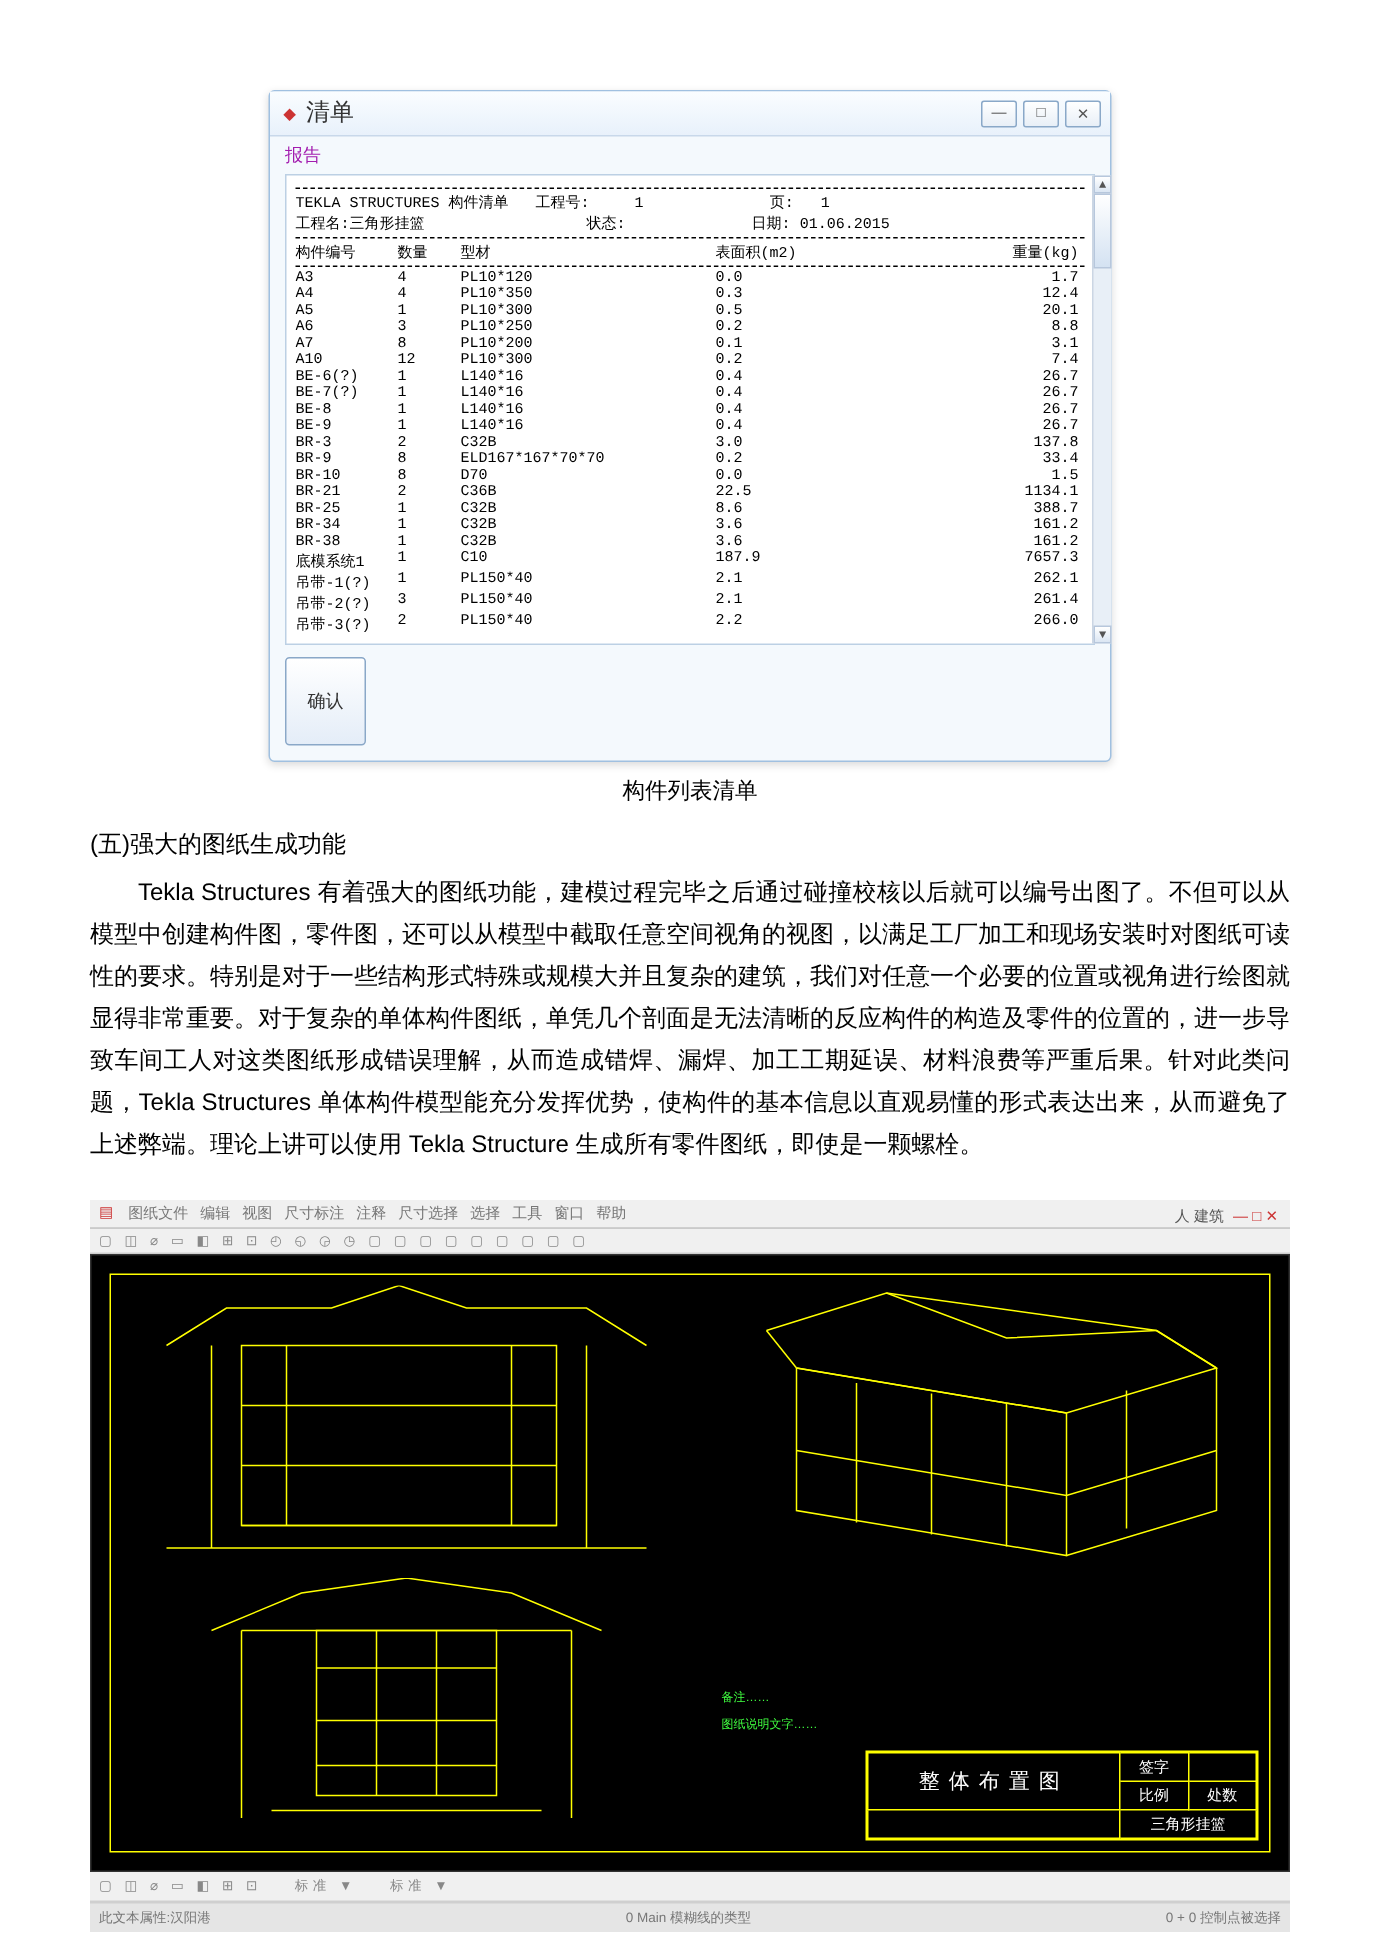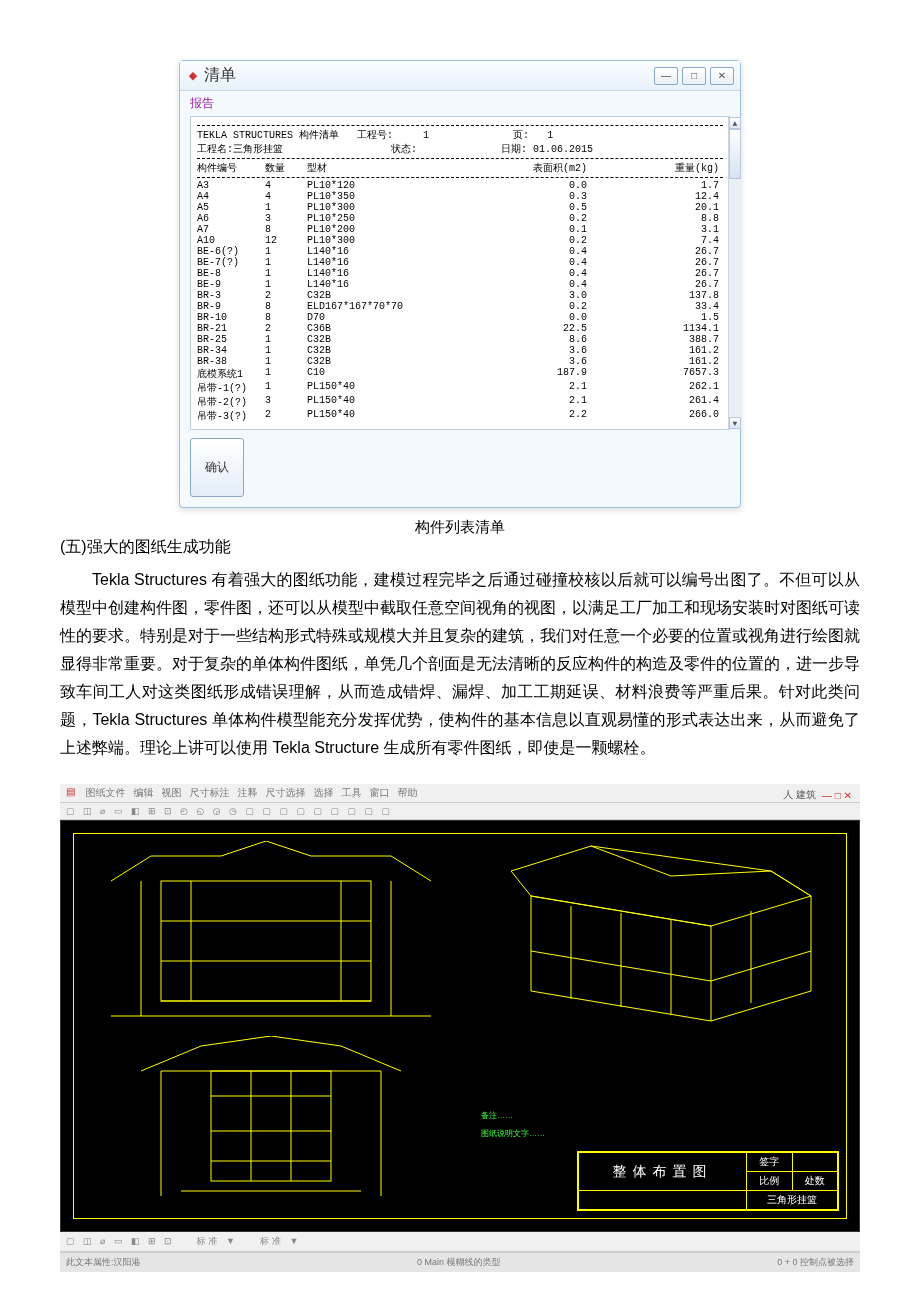--- a/index.html
+++ b/index.html
@@ -106,36 +106,36 @@
   }
   .report-row {
     display: flex;
   }
   .report-cell {
     overflow: hidden;
   }
   .c1 { width: 68px; }
   .c2 { width: 42px; text-align: left; }
   .c3 { width: 170px; }
-  .c4 { width: 110px; text-align: right; }
+  .c4 { width: 110px; text-align: left; }
   .c5 { flex: 1; text-align: right; padding-right: 4px;}
   .ok-btn {
     margin: 0 10px 10px 10px;
     padding: 20px 14px;
     border: 1px solid #8aa8c8;
     background: linear-gradient(#ffffff,#e4edf8);
     border-radius: 3px;
     font-size: 12px;
     display: inline-block;
     color: #333;
   }
   .caption {
     text-align: center;
     font-size: 15px;
-    margin: 6px 0 0 0;
+    margin: 6px 0 16px 0;
   }
   .heading {
     font-size: 16px;
     margin: 0 0 8px 0;
   }
   .paragraph {
     font-size: 16px;
     line-height: 1.75;
     text-align: justify;
     text-indent: 2em;

